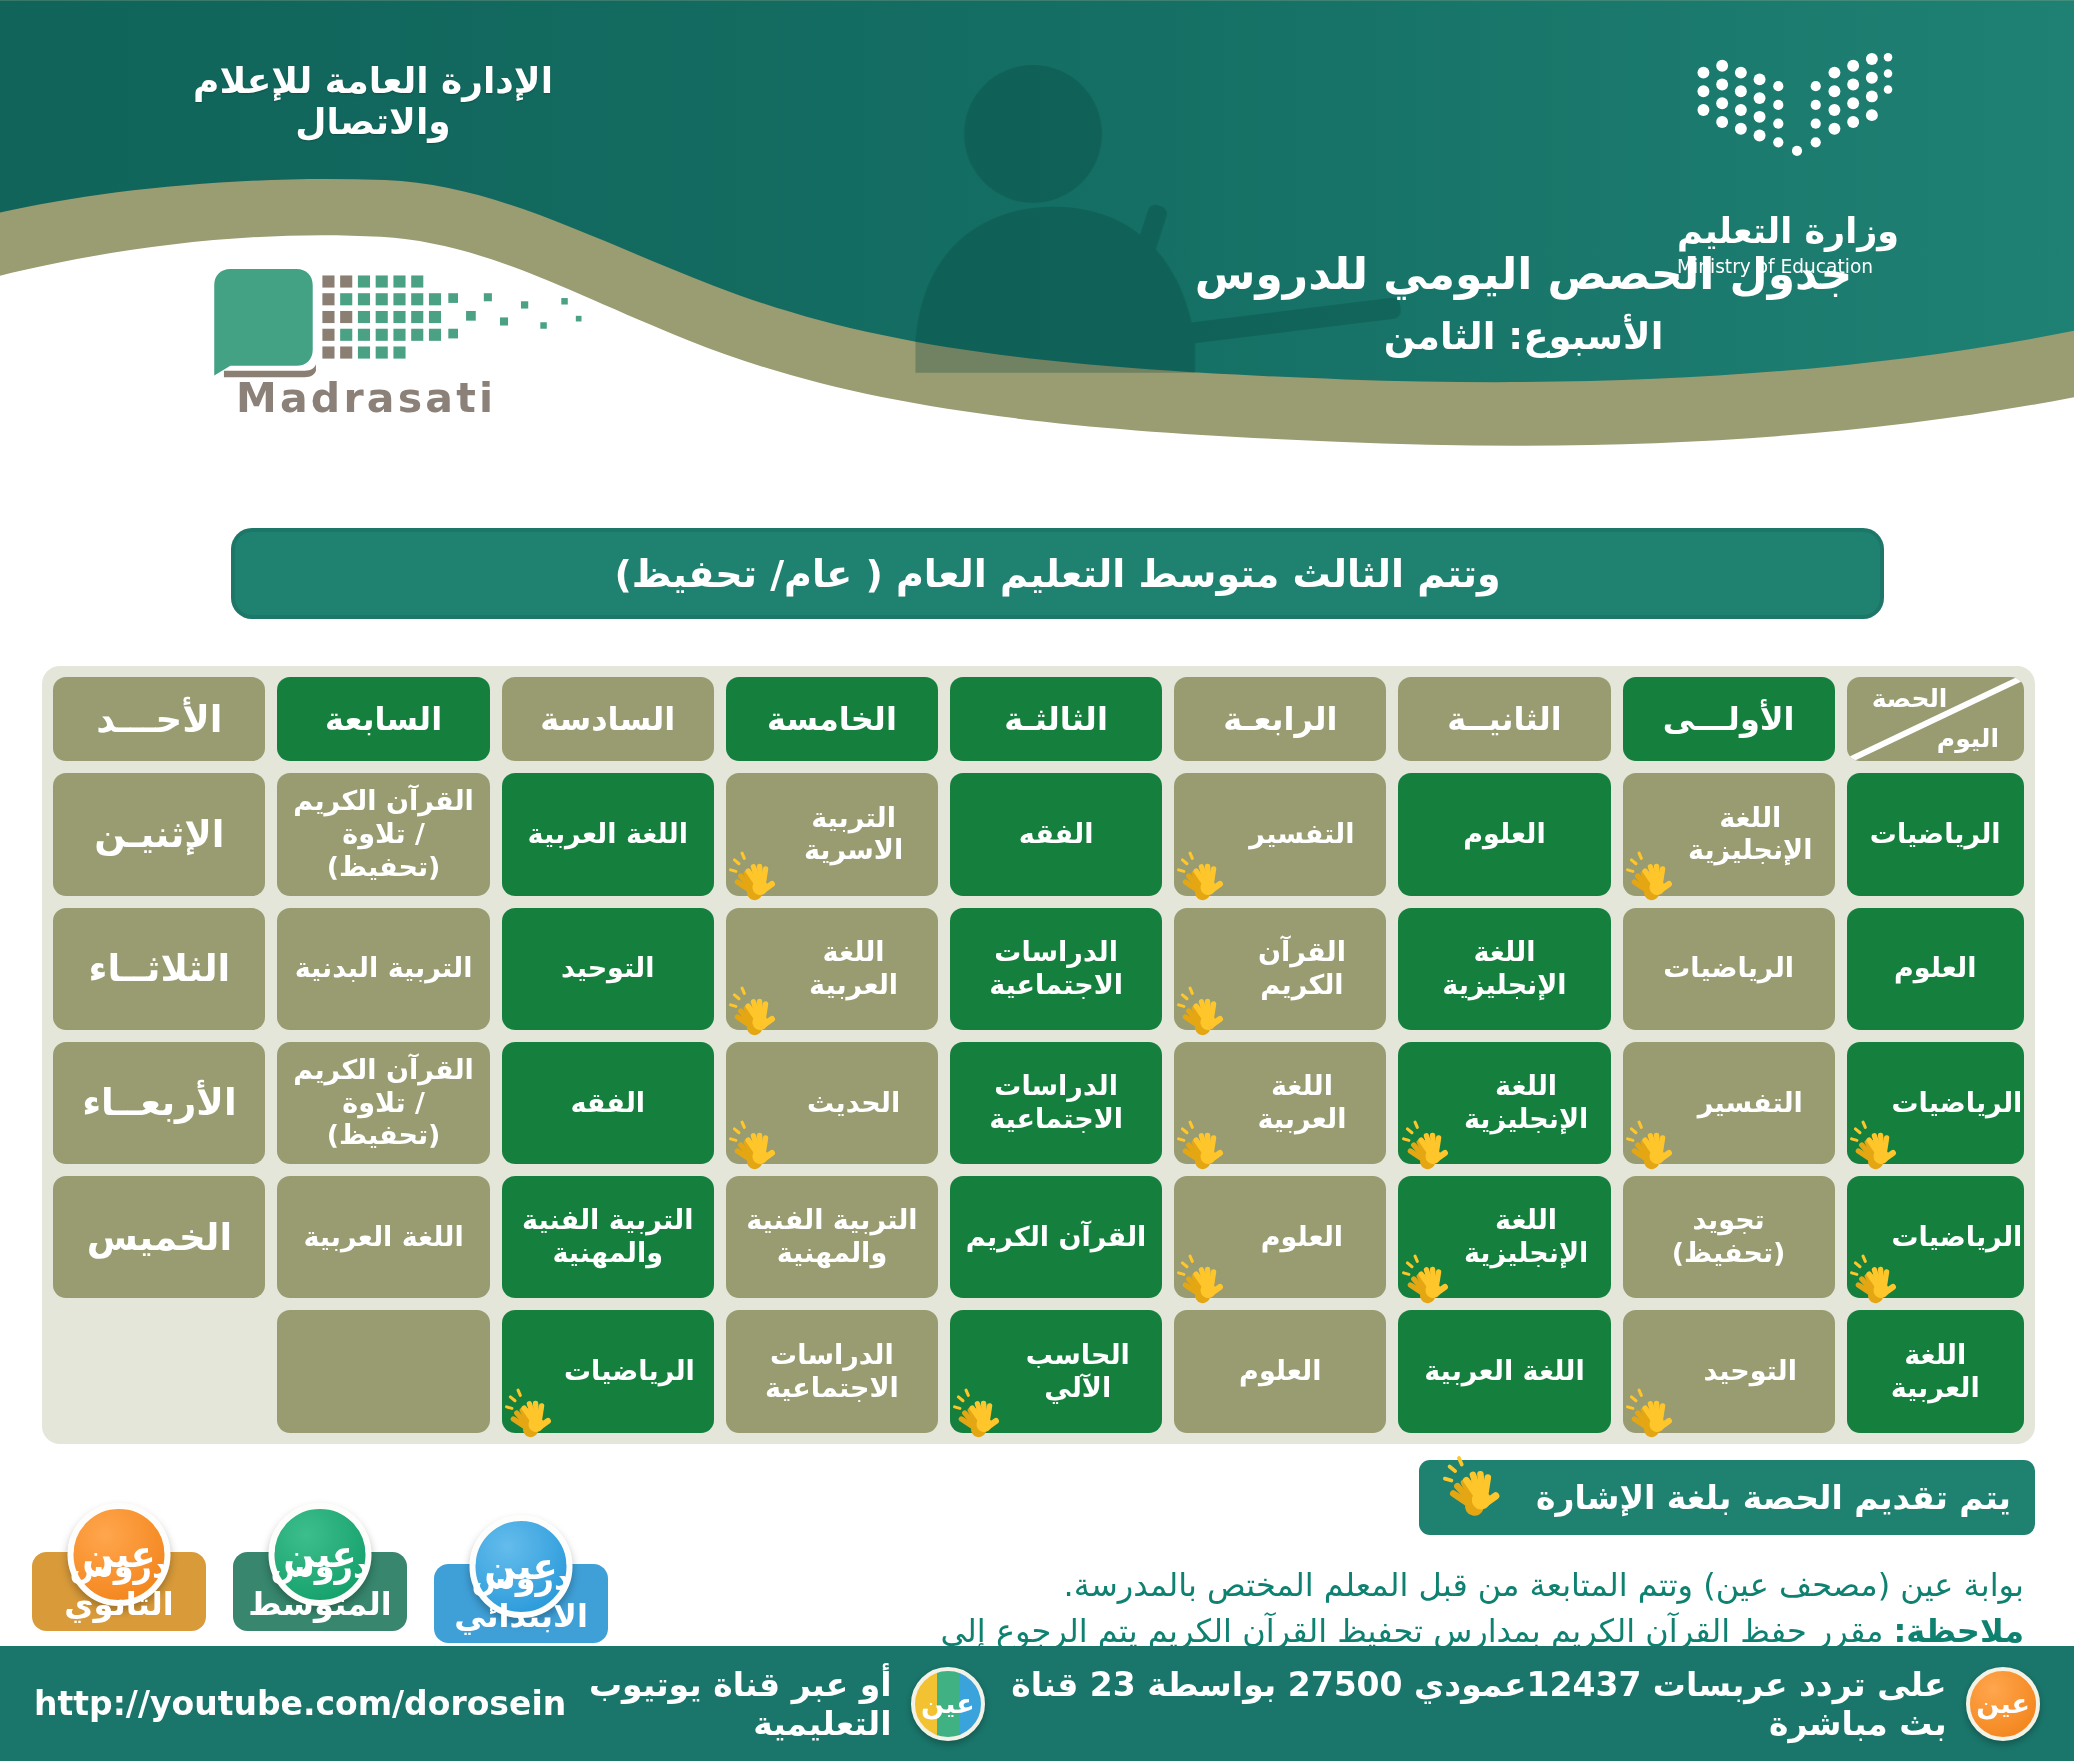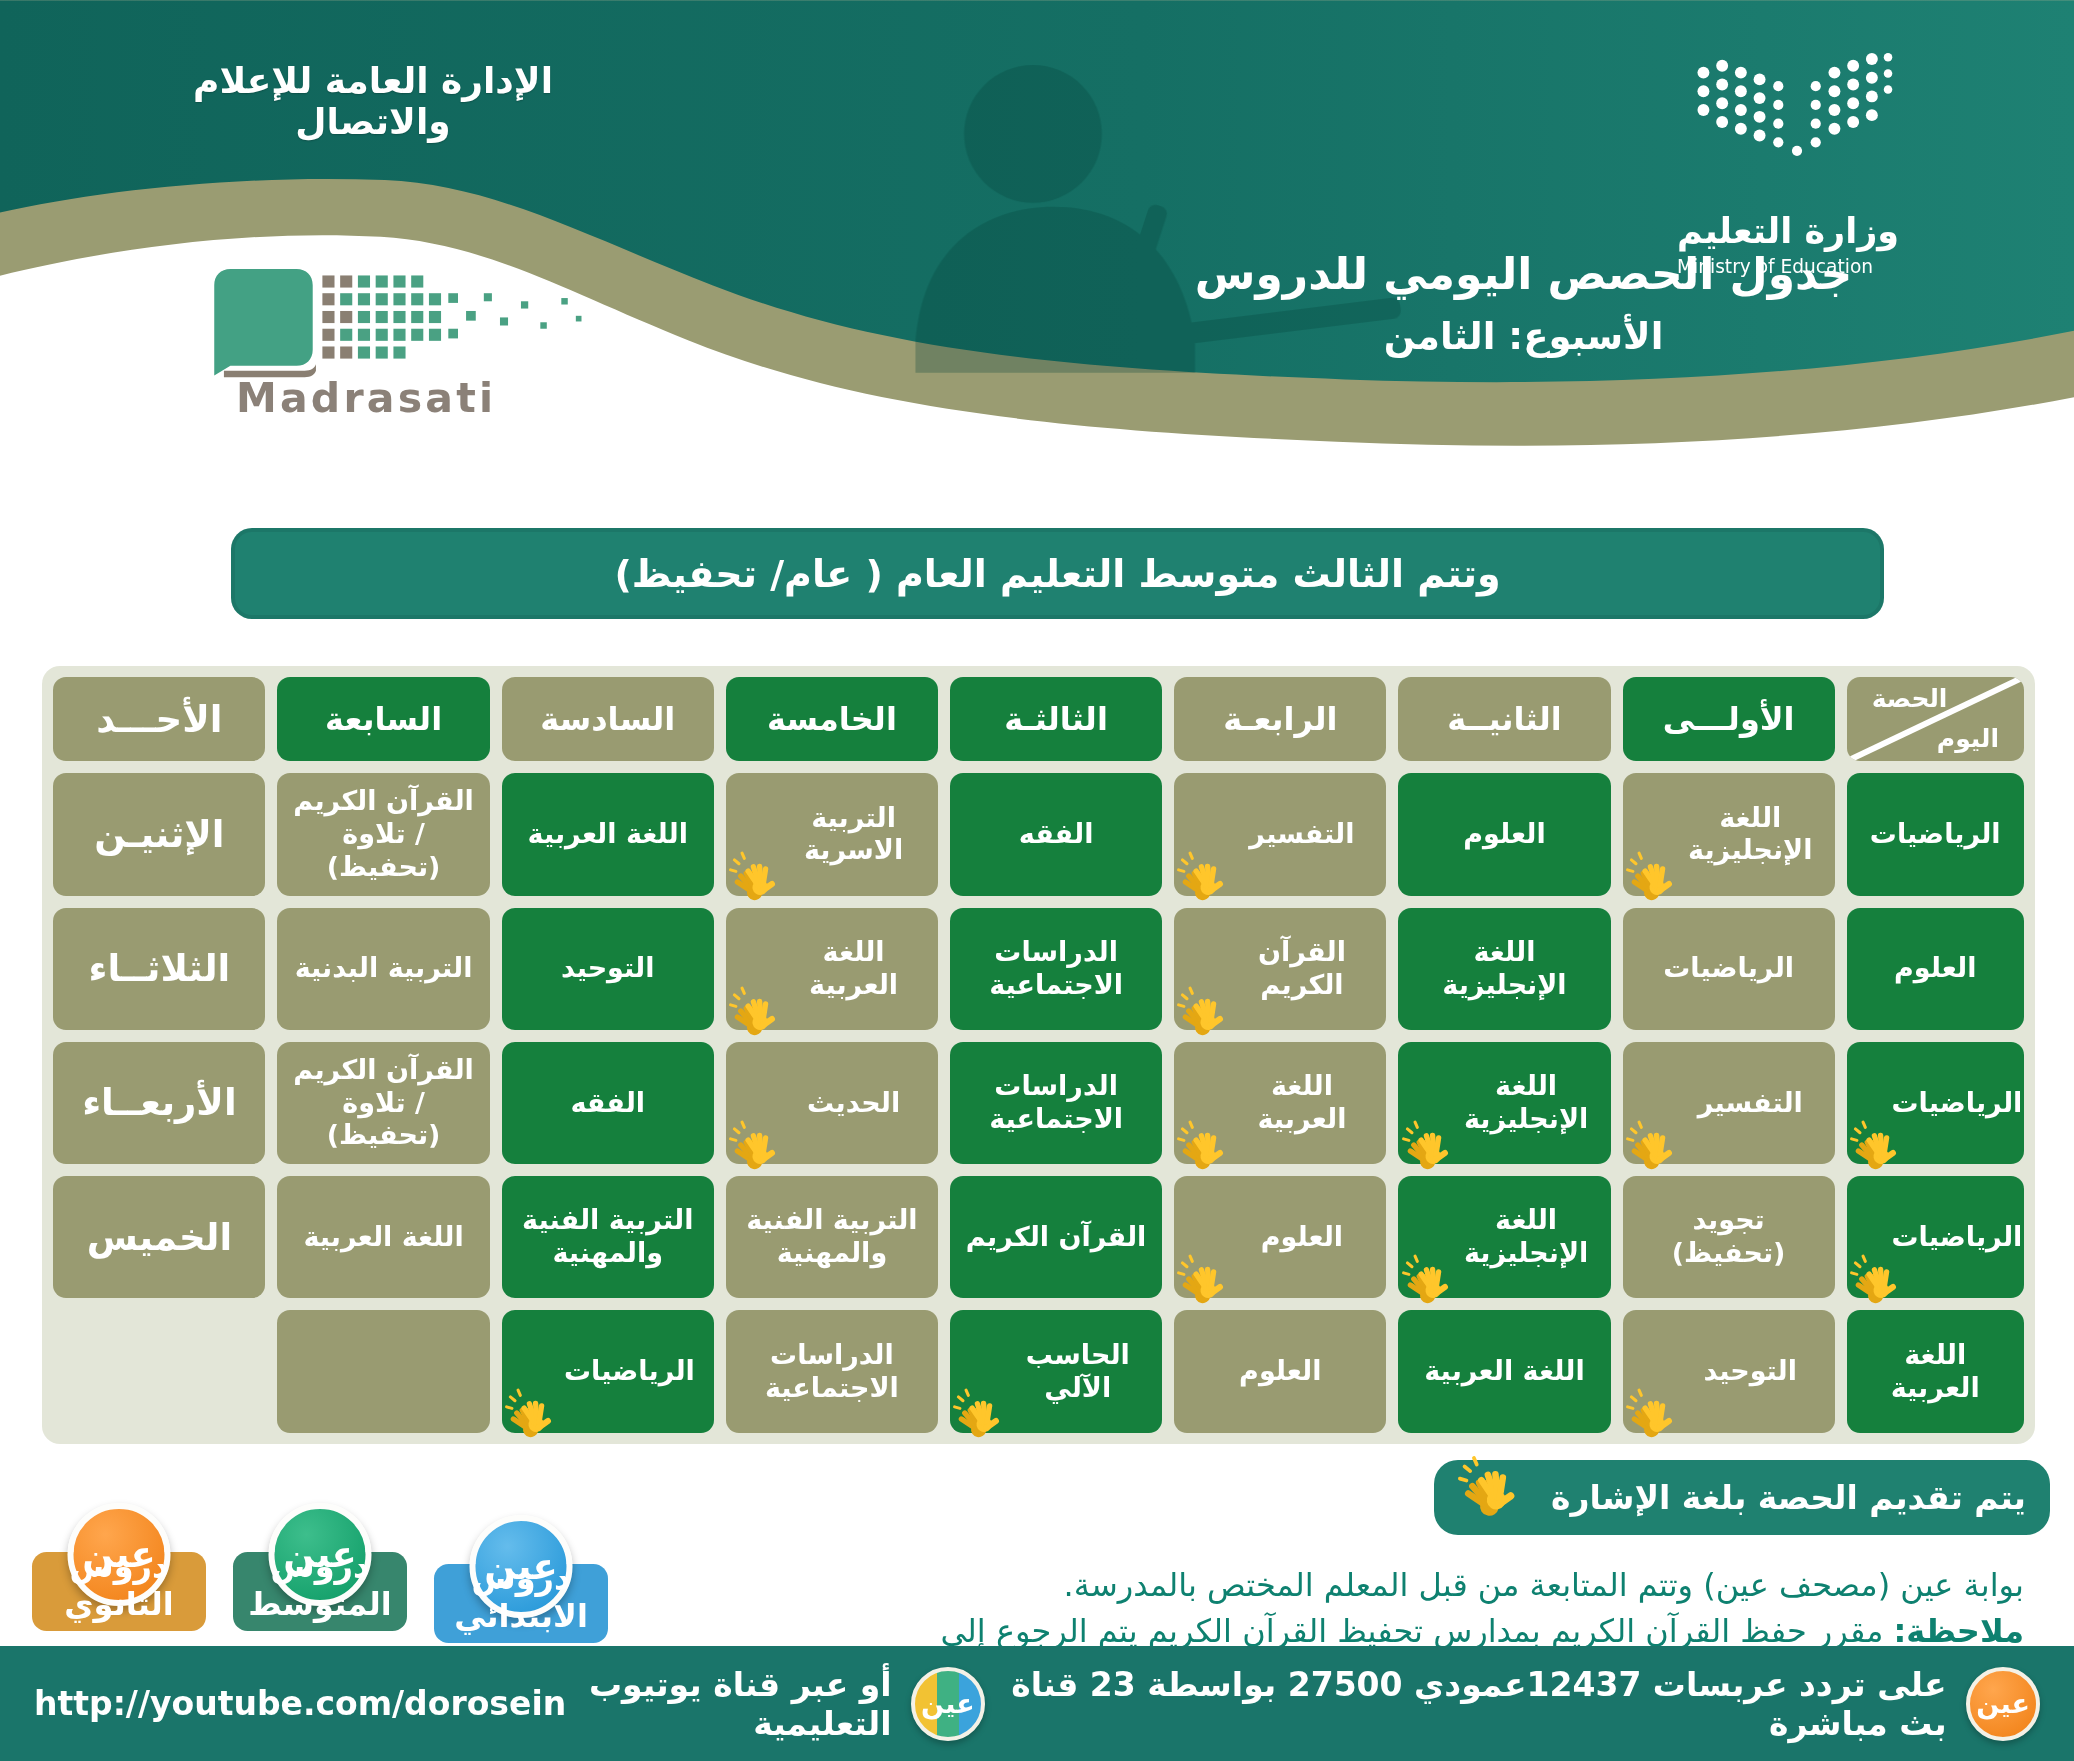--- a/index.html
+++ b/index.html
@@ -36,21 +36,21 @@
   .cell.subj{font-size:27px;font-weight:700;padding:0 9.7px;box-sizing:border-box;}
   .cell.subj.has-sign{padding-left:53px;}
   .corner{overflow:hidden;}
   .corner .diag{position:absolute;left:0;top:0;width:100%;height:100%;}
   .corner .diag line{stroke:#fff;stroke-width:6;}
   .corner span{position:absolute;font-size:25px;font-weight:700;}
   .c-period{top:6.5px;left:8%;width:55%;text-align:center;}
   .c-day{bottom:6.5px;right:4%;width:55%;text-align:center;}
   .hands{position:absolute;left:3.2px;bottom:-9.7px;width:49px;height:55px;overflow:visible;z-index:2;}
   
-  .legend{position:absolute;right:24px;top:1460px;height:75px;background:#1F8170;border-radius:24px;
+  .legend{position:absolute;right:39px;top:1460px;height:75px;background:#1F8170;border-radius:11px;
           display:flex;align-items:center;justify-content:center;gap:33px;padding:0 24px;color:#fff;
           font-size:33px;font-weight:700;direction:ltr;}
   .legend svg{width:60px;height:68px;margin-top:-19.4px;overflow:visible;}
   .legend .txt{direction:rtl;}
   .note{position:absolute;right:50px;top:1562px;width:1215px;direction:rtl;text-align:right;
         color:#0E8170;font-size:32px;line-height:1.45;font-weight:500;}
   .note b{font-weight:700;}
   
   .channel{position:absolute;width:174px;height:79px;border-radius:14.6px;}
   .channel .label{position:absolute;bottom:8px;width:100%;text-align:center;color:#fff;

